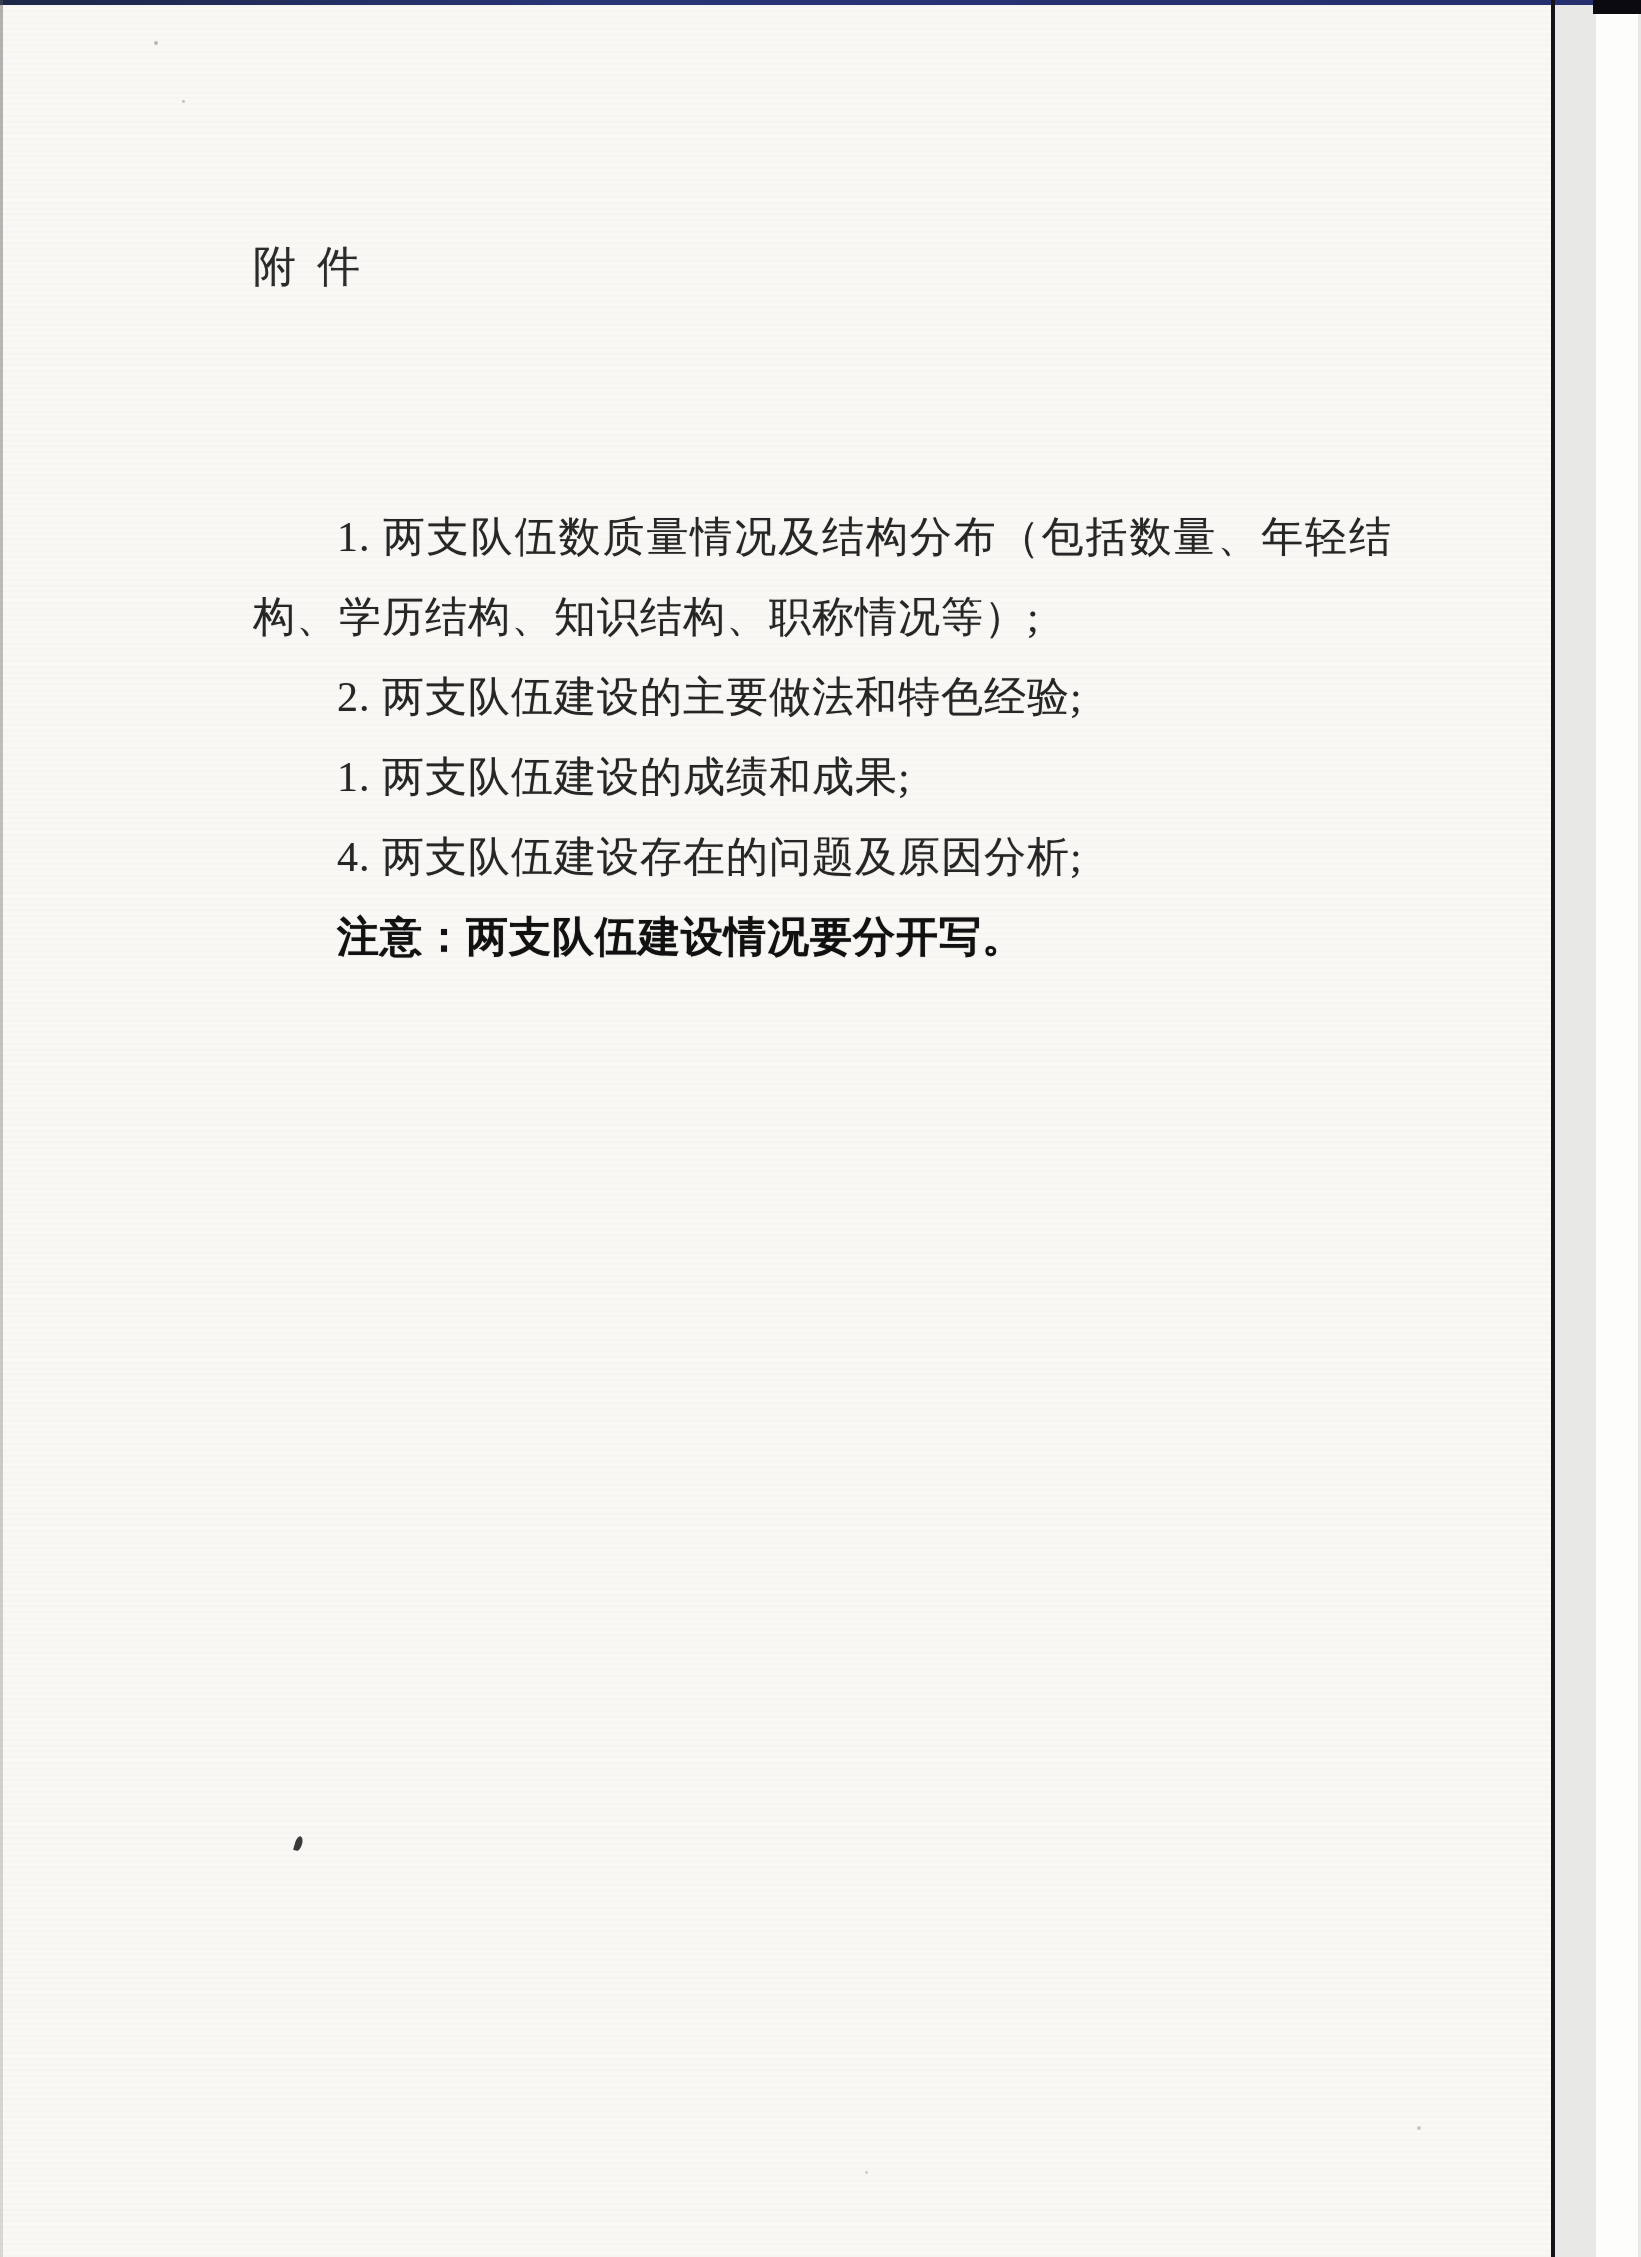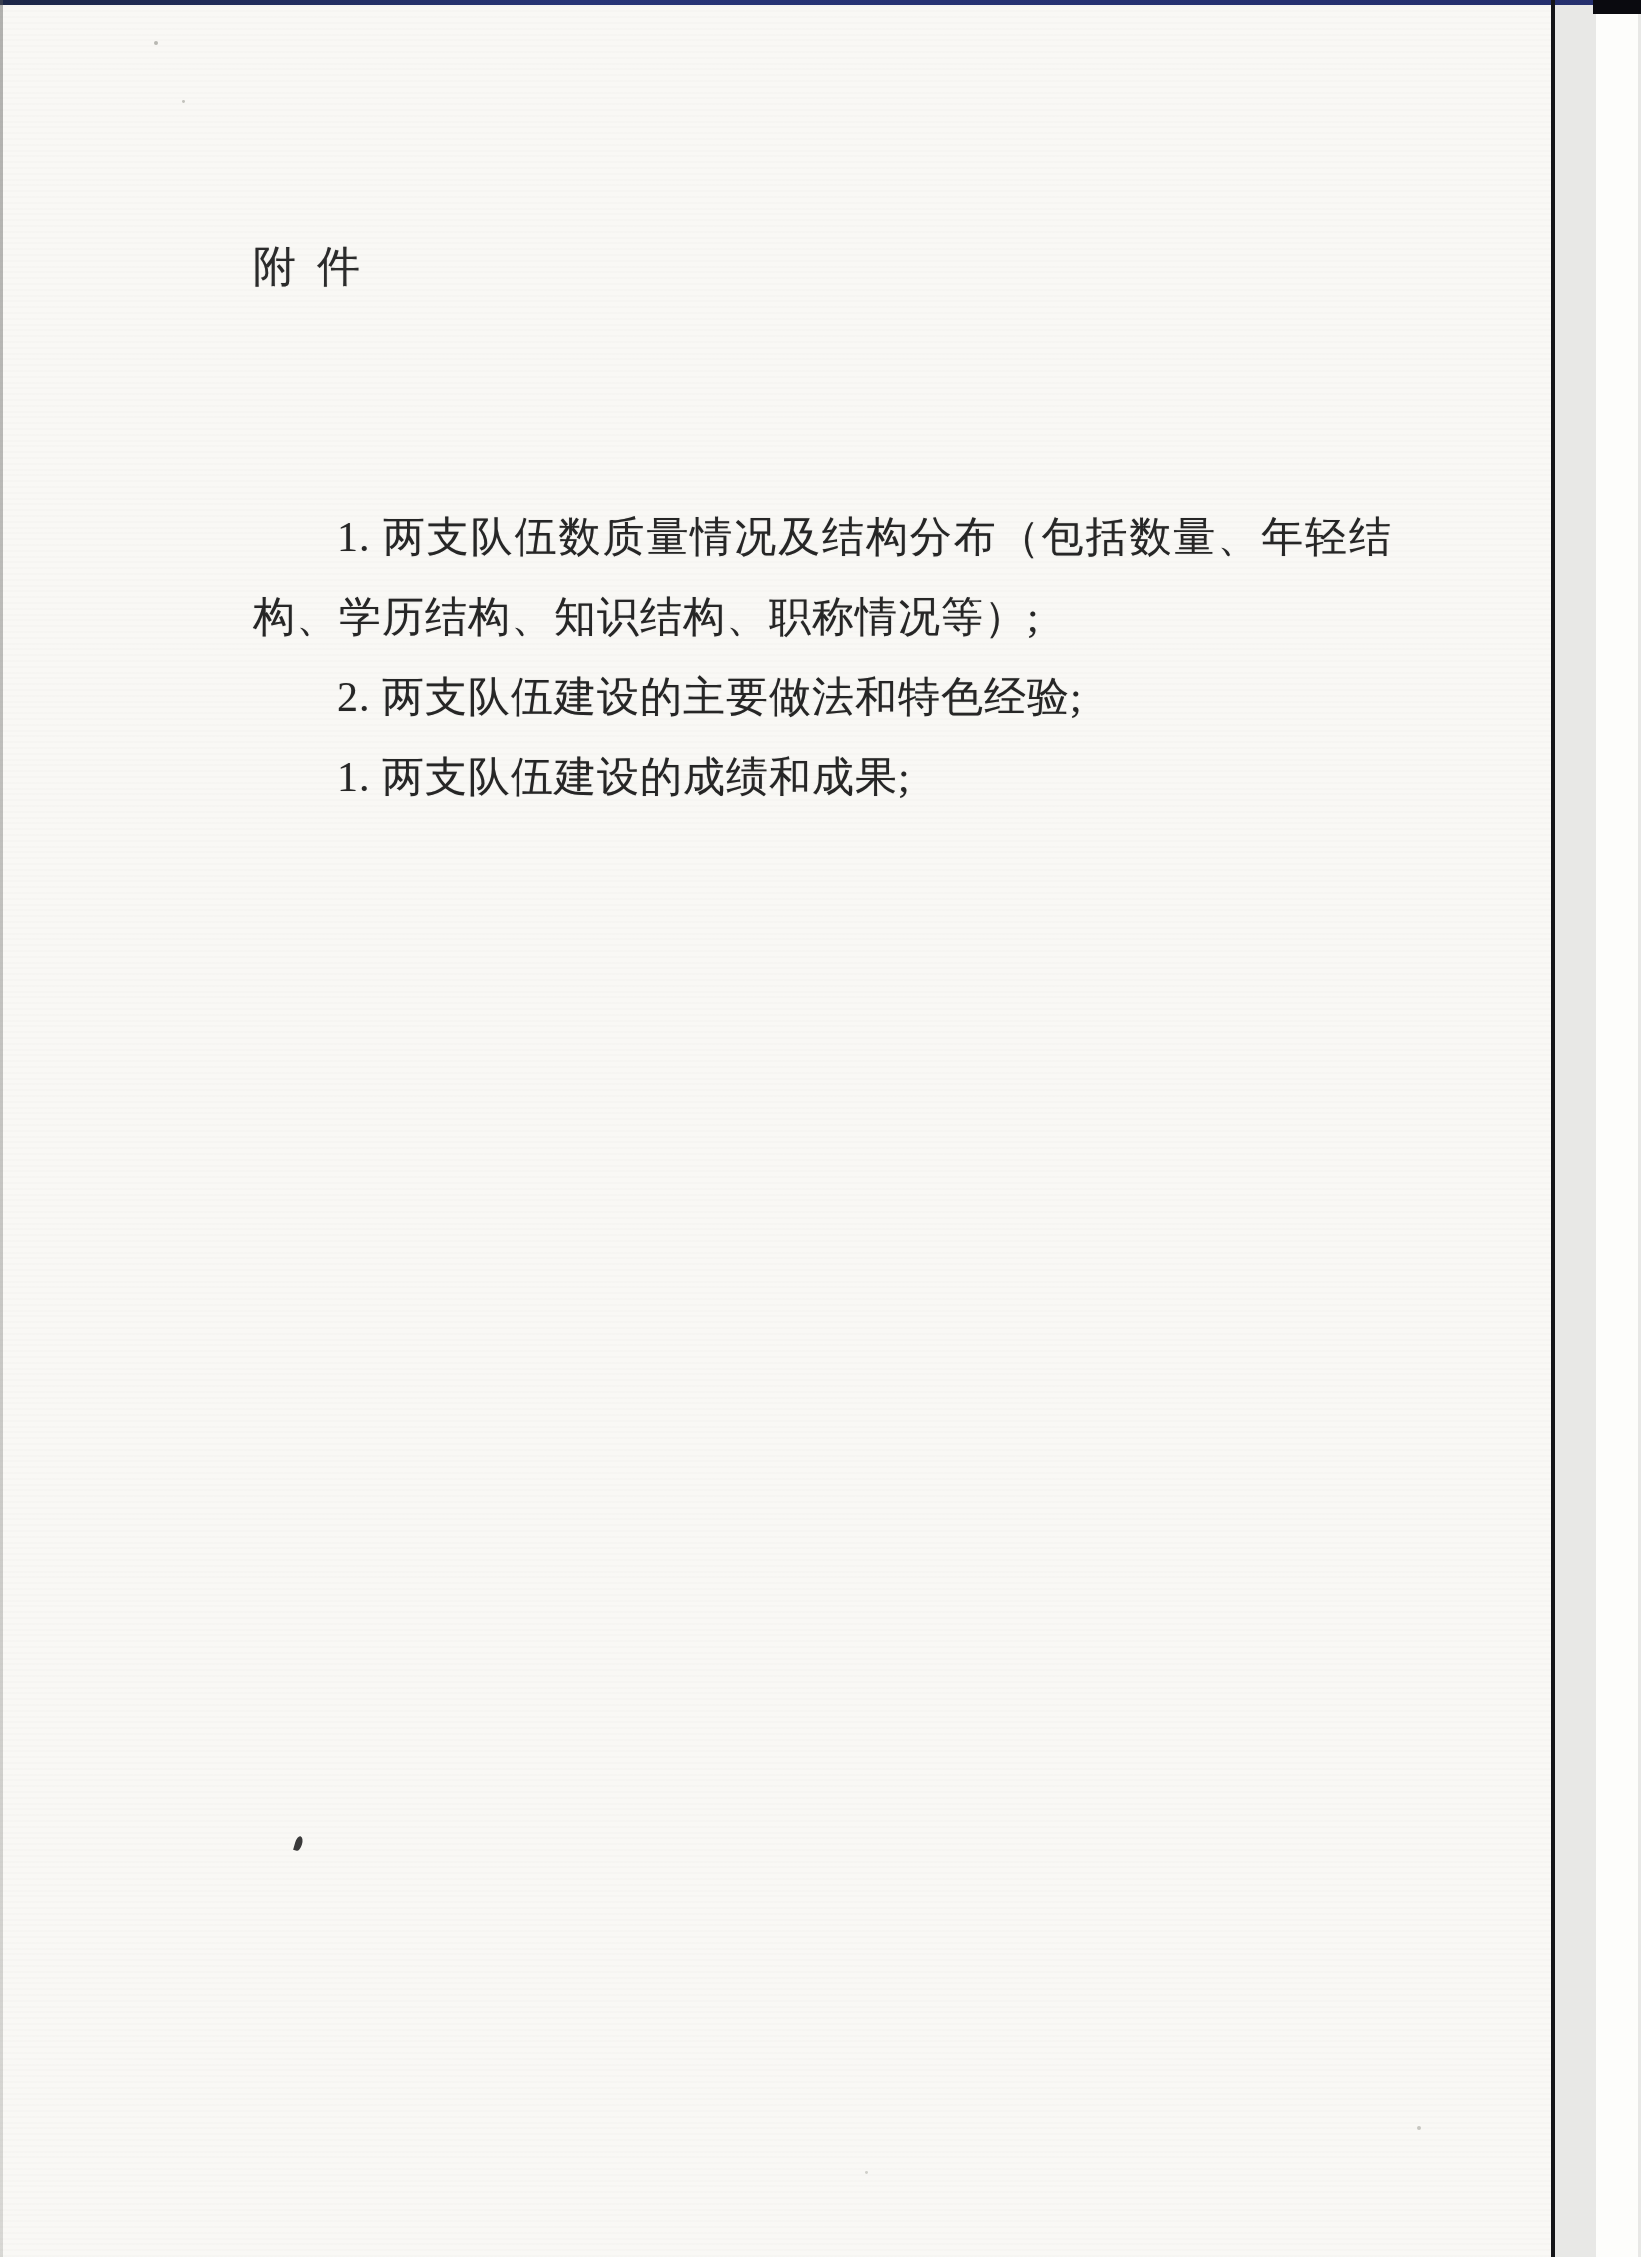--- a/index.html
+++ b/index.html
@@ -141,20 +141,22 @@
   <div class="edge-left"></div>
   <div class="corner-black"></div>
 
   <div class="attachment-label">附件</div>
 
 
   <div class="content">
     <p>1. 两支队伍数质量情况及结构分布（包括数量、年轻结构、学历结构、知识结构、职称情况等）;</p>
     <p>2. 两支队伍建设的主要做法和特色经验;</p>
     <p>1. 两支队伍建设的成绩和成果;</p>
+    <p>4. 两支队伍建设存在的问题及原因分析;</p>
+    <p class="note">注意：两支队伍建设情况要分开写。</p>
   </div>
 
   <div class="speck ink-speck"></div>
   <div class="speck dust-1"></div>
   <div class="speck dust-2"></div>
   <div class="speck dust-3"></div>
   <div class="speck dust-4"></div>
 
 </div>
 

